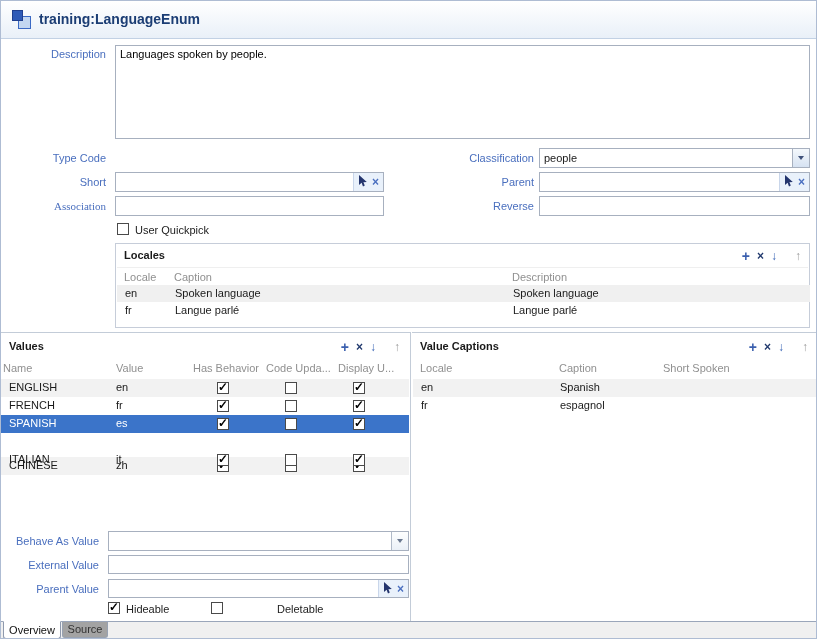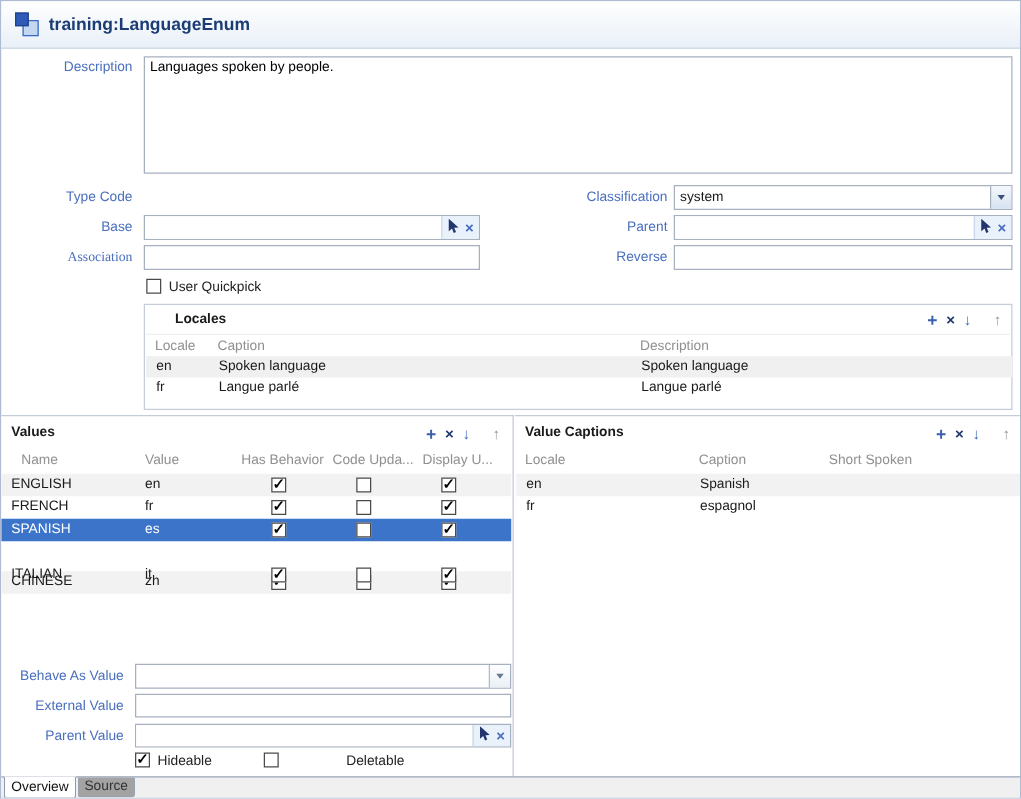--- a/index.html
+++ b/index.html
@@ -102,27 +102,27 @@
     </span>
     <span class="title">training:LanguageEnum</span>
   </div>
 
   <span class="flabel" style="top:47px;">Description</span>
   <textarea class="tarea" style="left: 114px; top: 44px; width: 695px; height: 94px;">Languages spoken by people.</textarea>
 
   <span class="flabel" style="top:151px;">Type Code</span>
   <span class="flabel r" style="top:151px;">Classification</span>
   <div class="combo" style="left:538px; top:147px; width:271px;">
-    <span class="combo-text">system</span>
+    <span class="combo-text">people</span>
     <span class="combo-btn">
         <span class="tri"></span>
       </span>
   </div>
 
-  <span class="flabel" style="top:175px;">Base</span>
+  <span class="flabel" style="top:175px;">Short</span>
   <div class="pickfield" style="left:114px; top:171px; width:269px;">
     <input class="pf-input" value="" style="">
     <span class="pf-icons">
       <span><svg width="10" height="12" viewBox="0 0 10 12">
             <path d="M1 0 L1 10 L3.6 7.8 L5 11.4 L6.8 10.6 L5.4 7.2 L8.8 7 Z" fill="#24356e"></path>
           </svg></span>
       <span class="pf-x">×</span>
     </span>
   </div>
   <span class="flabel r" style="top:175px;">Parent</span>
@@ -138,21 +138,21 @@
 
   <span class="flabel" style="top:199px;font-family:Liberation Serif, serif;">Association</span>
   <input class="tinput" style="left: 114px; top: 195px; width: 269px;" value="">
   <span class="flabel r" style="top:199px;">Reverse</span>
   <input class="tinput" style="left: 538px; top: 195px; width: 271px;" value="">
 
   <span class="cb" style="left:116px; top:222px;"></span>
   <span class="cb-label" style="left:134px; top:223px;">User Quickpick</span>
 
   <div class="groupbox" style="left:114px; top:242px; width:695px; height:85px;">
-    <span class="sec-title" style="left:24px; top:5px;">Locales</span>
+    <span class="sec-title" style="left:8px; top:5px;">Locales</span>
     <div class="toolbar" style="right:8px; top:5px;">
       <span class="tb add">+</span>
       <span class="tb del">×</span>
       <span class="tb down">↓</span>
       <span class="tb up">↑</span>
     </div>
     <div class="gsep"></div>
     <span class="colhdr" style="left:8px;  top:27px;">Locale</span>
     <span class="colhdr" style="left:58px; top:27px;">Caption</span>
     <span class="colhdr" style="left:396px;top:27px;">Description</span>
@@ -169,21 +169,21 @@
   </div>
 
   <div class="panel left">
     <span class="sec-title" style="left:8px; top:7px;">Values</span>
     <div class="toolbar" style="right:10px; top:7px;">
       <span class="tb add">+</span>
       <span class="tb del">×</span>
       <span class="tb down">↓</span>
       <span class="tb up">↑</span>
     </div>
-    <span class="colhdr" style="left:16px;  top:29px;">Name</span>
+    <span class="colhdr" style="left:2px;  top:29px;">Name</span>
     <span class="colhdr" style="left:115px;top:29px;">Value</span>
     <span class="colhdr" style="left:192px;top:29px;">Has Behavior</span>
     <span class="colhdr" style="left:265px;top:29px;">Code Upda...</span>
     <span class="colhdr" style="left:337px;top:29px;">Display U...</span>
 
     <div class="vrow alt" style="top:46px;">
       <span class="cell vn">ENGLISH</span>
       <span class="cell vv">en</span>
       <span class="cb cbc1 checked"></span>
       <span class="cb cbc2"></span>

